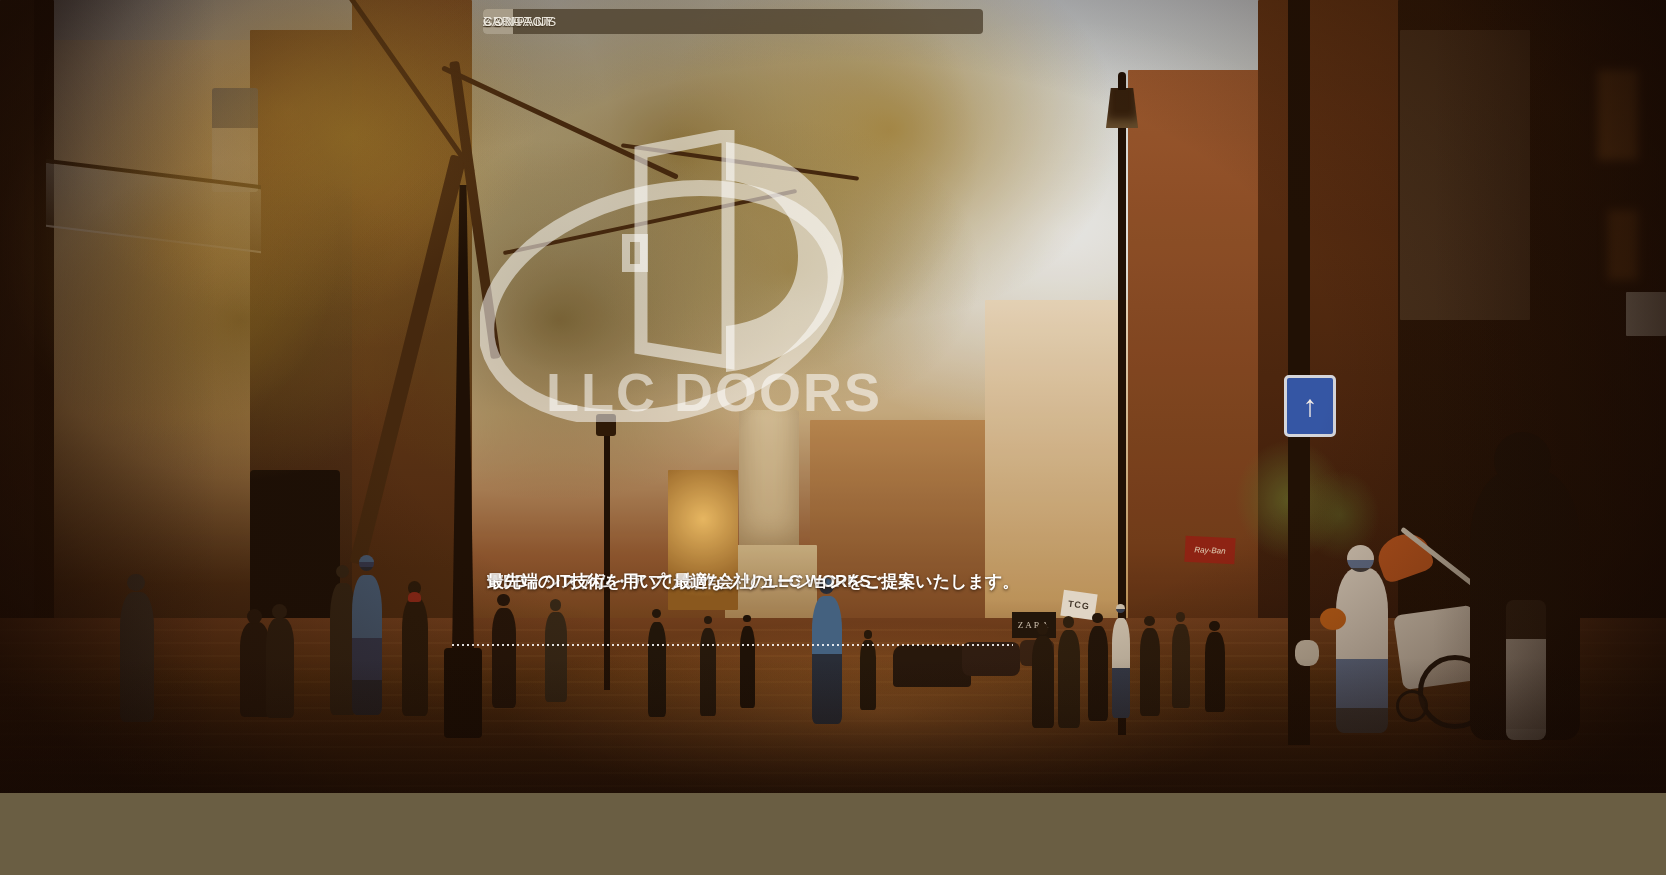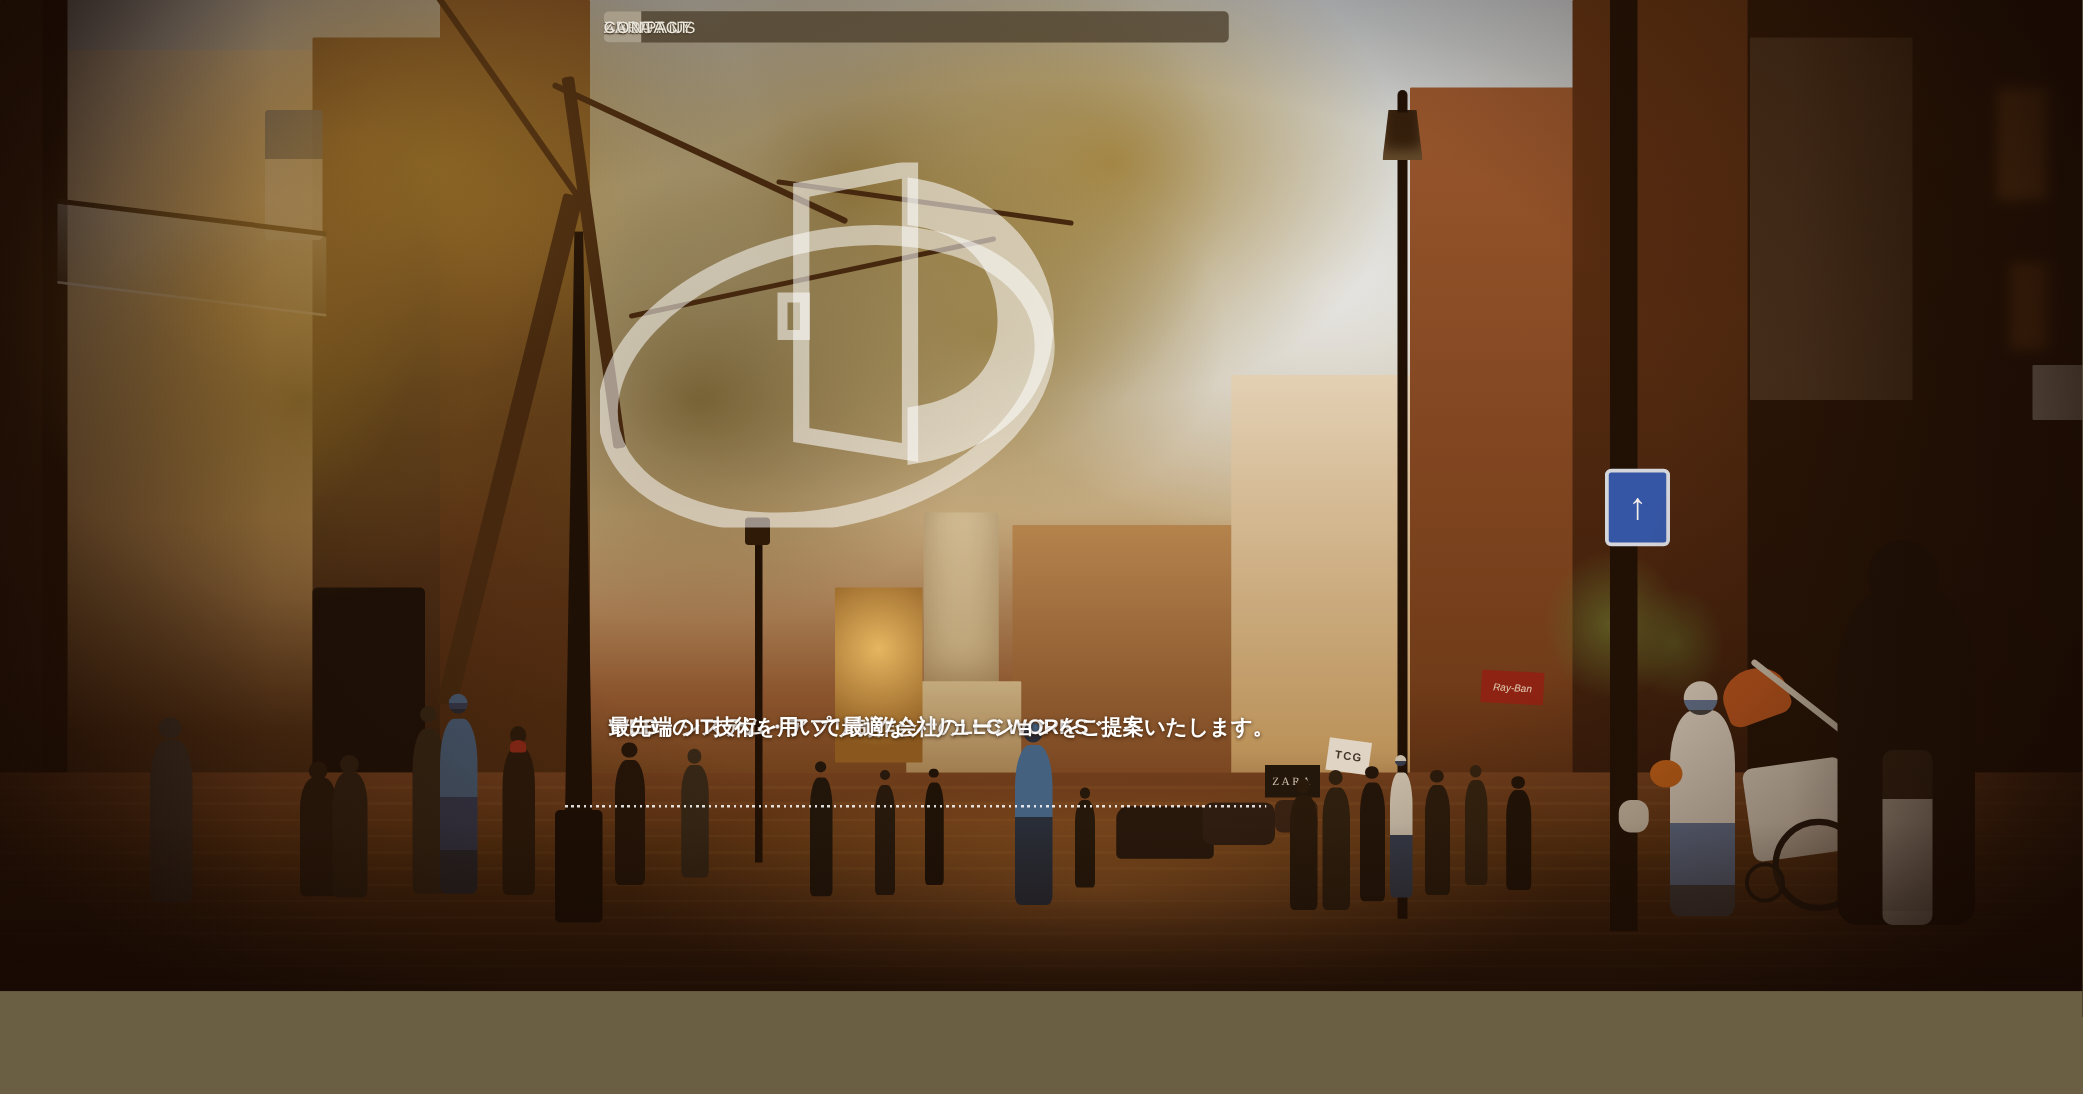--- a/index.html
+++ b/index.html
@@ -191,20 +191,21 @@
       <svg width="390" height="292" viewBox="0 0 390 292">
         <g stroke="rgba(255,255,255,0.52)" fill="none" stroke-width="16">
           <ellipse cx="181" cy="173" rx="178" ry="110" transform="rotate(-14 181 173)"></ellipse>
         </g>
         <g stroke="rgba(255,255,255,0.55)" fill="none" stroke-width="13" stroke-linejoin="miter">
           <path d="M161,22 L248,5 L248,232 L161,218 Z"></path>
           <rect x="146" y="108" width="18" height="30" stroke-width="8"></rect>
         </g>
         <path fill="rgba(255,255,255,0.55)" d="M246,12 C325,22 363,80 363,126 C363,190 320,232 246,242 L246,196 C300,189 318,160 318,126 C318,90 298,56 246,50 Z"></path>
       </svg>
+      <div class="logo-text">LLC DOORS</div>
     </div>
 
     <div class="hero-copy">
       <div>WEB・システム・アプリ制作会社のLLC WORKS</div>
       <div>最先端のIT技術を用いて最適なソリューションをご提案いたします。</div>
     </div>
     <div class="dotted"></div>
 
     <nav class="top-nav">
       <a class="item active">TOP</a>

